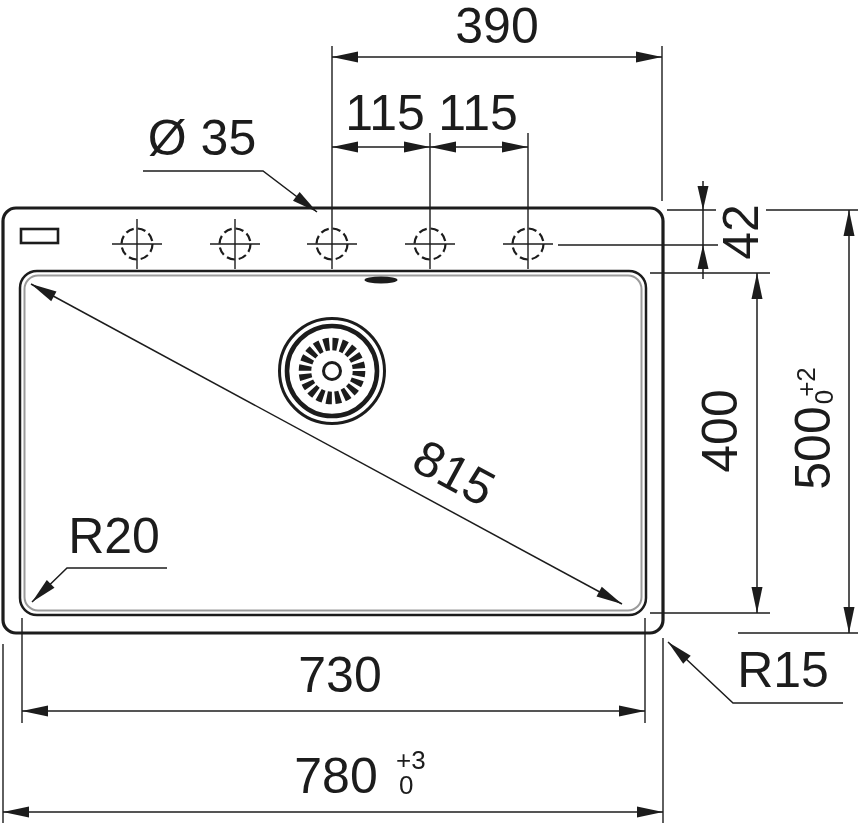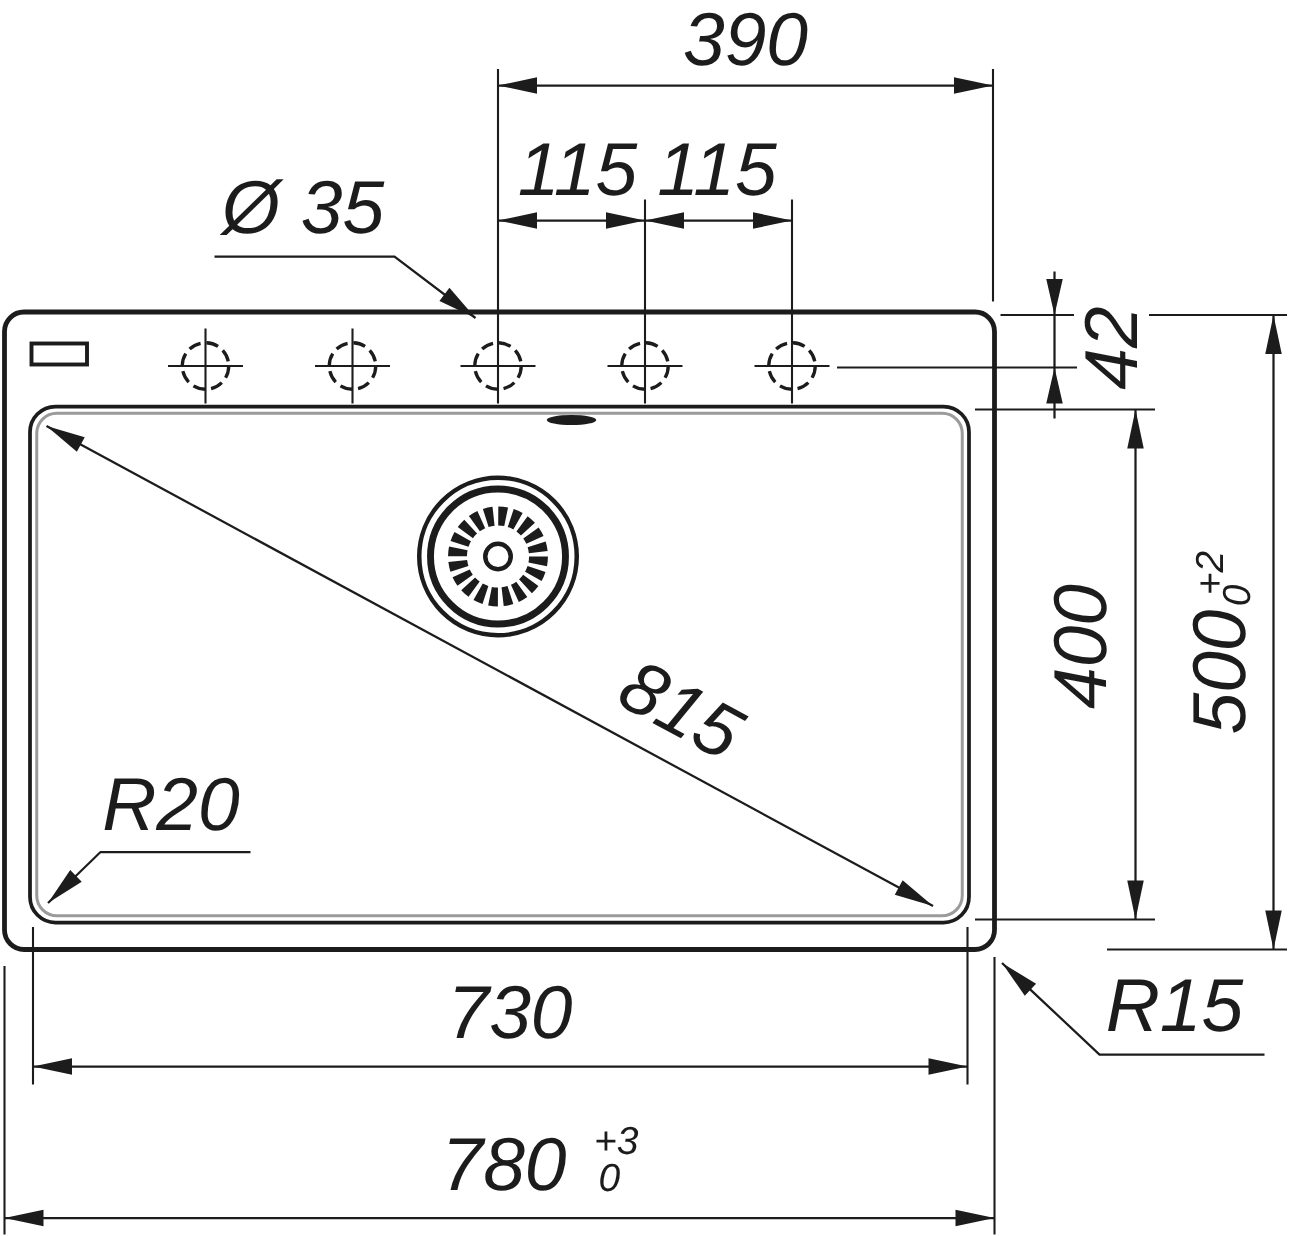--- a/index.html
+++ b/index.html
@@ -1,16 +1,16 @@
 <!DOCTYPE html>
 <html><head>
 <meta charset="utf-8">
 <style>
   html,body{margin:0;padding:0;background:#ffffff;}
-  .stage{position:relative;width:860px;height:824px;background:#ffffff;overflow:hidden;font-style:italic;}
+  .stage{position:relative;width:860px;height:824px;background:#ffffff;overflow:hidden;}
   svg{display:block;}
   .ink{stroke:#1c1c1c;fill:none;}
   .outline{stroke-width:3.2;}
   .bowl{stroke-width:2.5;}
   .lip{stroke:#9b9b9b;stroke-width:2;}
   .thin{stroke-width:1.5;}
   .hair{stroke-width:1.4;}
   .holec{stroke-width:2.2;stroke-dasharray:8.2 4;}
   .dim-text{font-family:"Liberation Sans","DejaVu Sans",sans-serif;font-size:50px;fill:#1c1c1c;}
   .tol{font-size:26px;}

